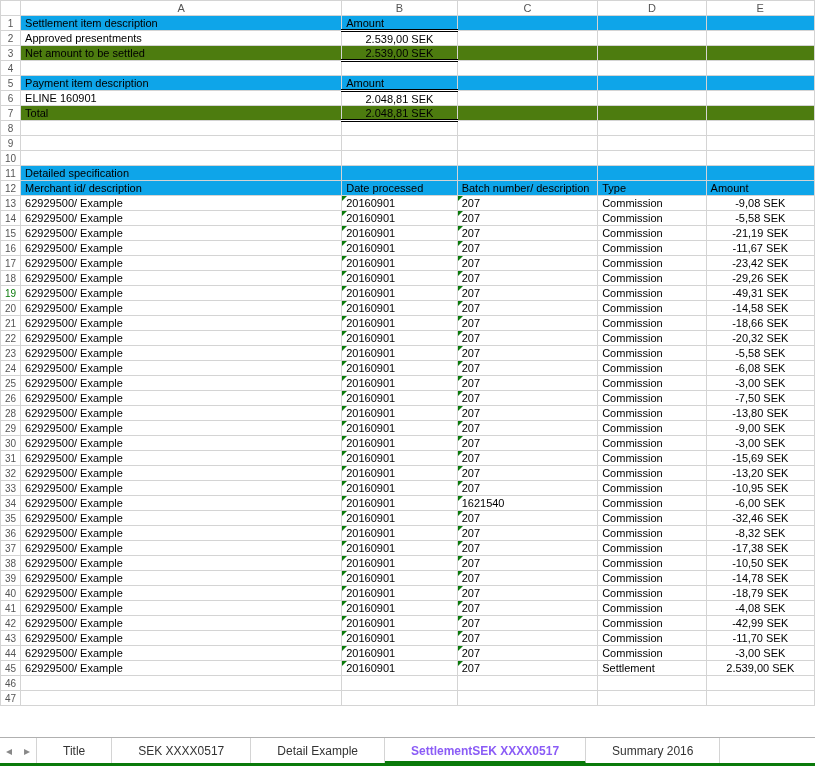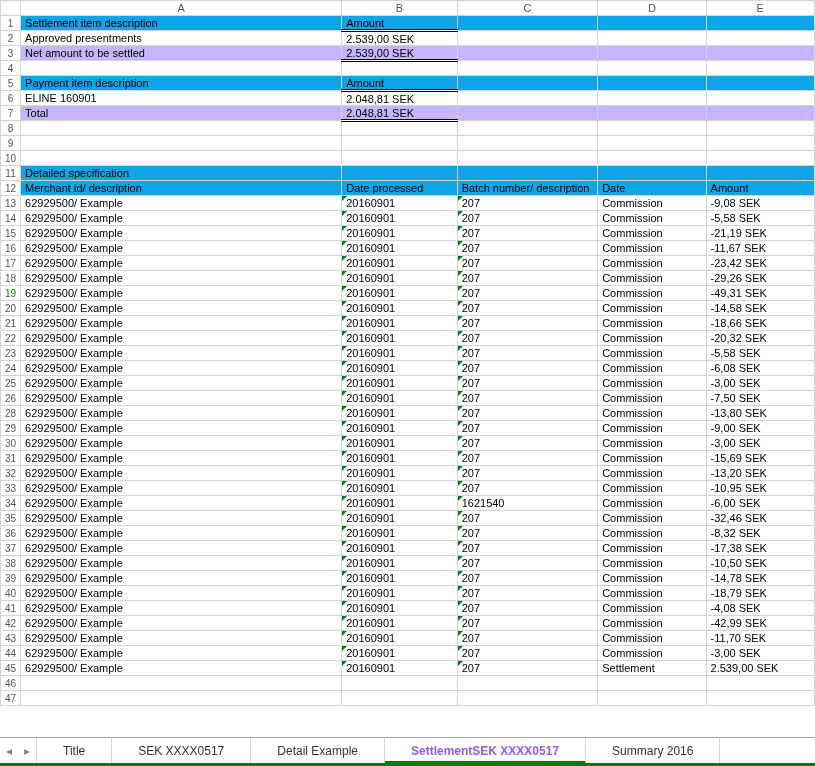--- a/index.html
+++ b/index.html
@@ -8,22 +8,22 @@
 table{border-collapse:collapse;width:100%;table-layout:fixed}
 th,td{border:1px solid #d4d4d4;height:15px;padding:0 4px;text-align:left;vertical-align:middle;white-space:nowrap;overflow:hidden;font-size:11px;color:#000}
 th{background:#fff;font-weight:normal;text-align:center;color:#555;font-size:11px}
 .rowhdr{width:20px;text-align:center;background:#fff;color:#555;font-size:10px}
 .colA{width:320px}
 .colB{width:115px}
 .colC{width:140px}
 .colD{width:108px}
 .colE{width:108px}
 .yellow{background:#0ea5e9}
-.lav{background:#c4b5fd}
-.ralign{text-align:left}
+.lav{background:#4d7c0f}
+.ralign{text-align:center}
 .dbl-top{border-top:3px double #000}
 .dbl-bot{border-bottom:3px double #000}
 .greenrow .rowhdr{color:#0a7a0a;font-weight:normal}
 .tri{position:relative}
 .tri::before{content:"";position:absolute;top:0;left:0;width:0;height:0;border-top:5px solid #0a7a0a;border-right:5px solid transparent}
 .tabs{height:26px;border-top:1px solid #b0b0b0;display:flex;align-items:center;background:#fff;font-size:12px}
 .scrollbtn{width:18px;height:26px;display:flex;align-items:center;justify-content:center;color:#888;cursor:pointer}
 .tab{padding:0 26px;height:26px;line-height:26px;border-right:1px solid #d4d4d4;color:#333;cursor:pointer}
 .tab.active{border-bottom:3px solid #0a7a0a;color:#8b5cf6;font-weight:bold;background:#fff}
 .tab:first-of-type{border-left:1px solid #d4d4d4}
@@ -131,21 +131,21 @@
           <td class="colB yellow"></td>
           <td class="colC yellow"></td>
           <td class="colD yellow"></td>
           <td class="colE yellow"></td>
         </tr>
         <tr>
           <td class="rowhdr">12</td>
           <td class="colA yellow">Merchant id/ description</td>
           <td class="colB yellow">Date processed</td>
           <td class="colC yellow">Batch number/ description</td>
-          <td class="colD yellow">Date</td>
+          <td class="colD yellow">Type</td>
           <td class="colE yellow">Amount</td>
         </tr>
         <tr>
           <td class="rowhdr">13</td>
           <td class="colA">62929500/ Example</td>
           <td class="colB tri">20160901</td>
           <td class="colC tri">207</td>
           <td class="colD">Commission</td>
           <td class="colE ralign">-9,08 SEK</td>
         </tr>

